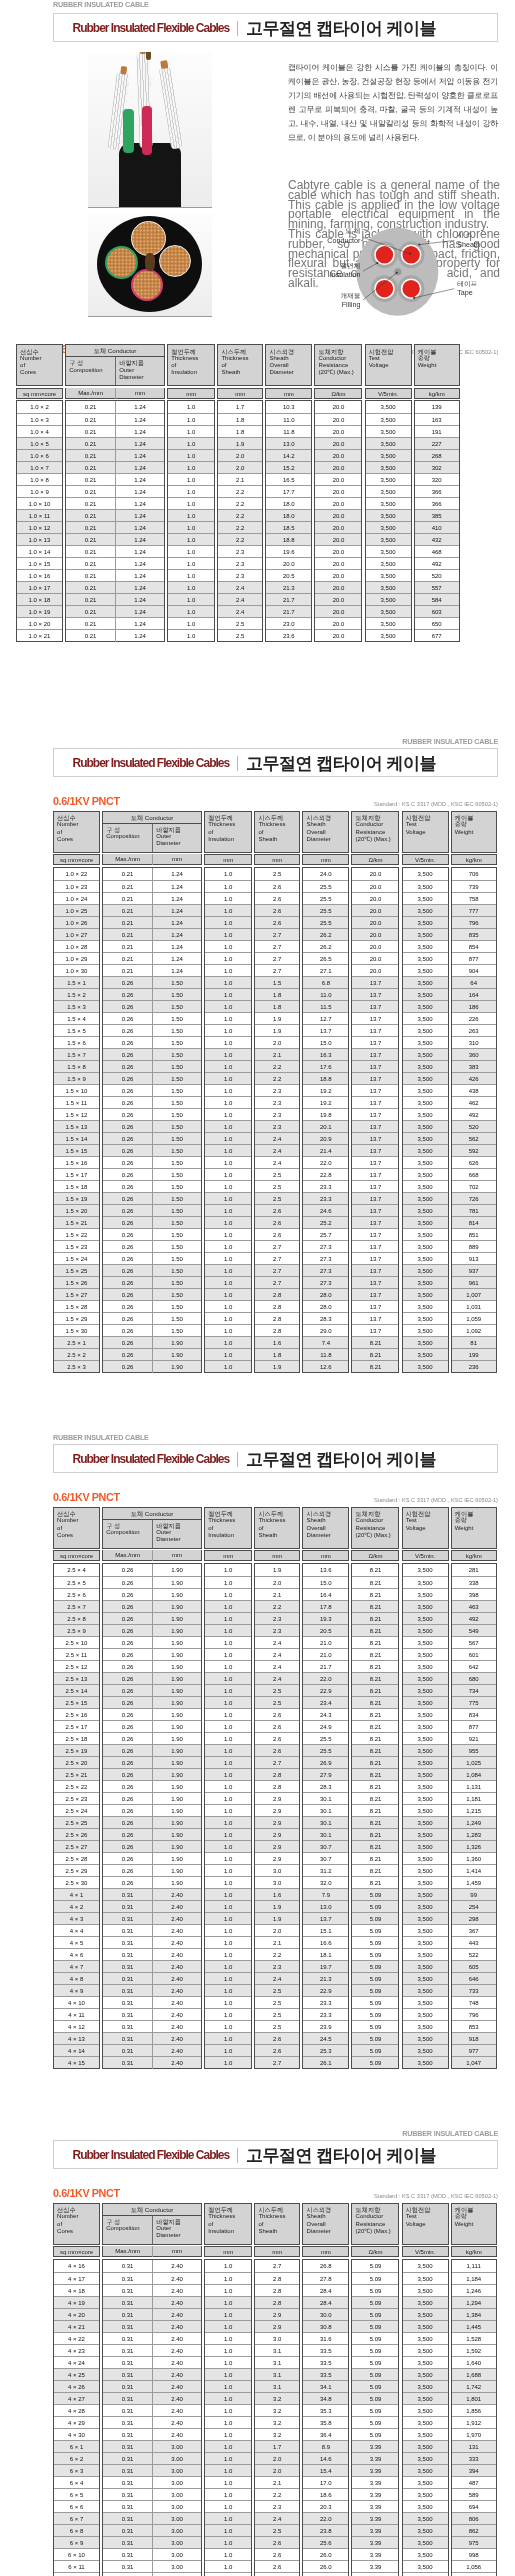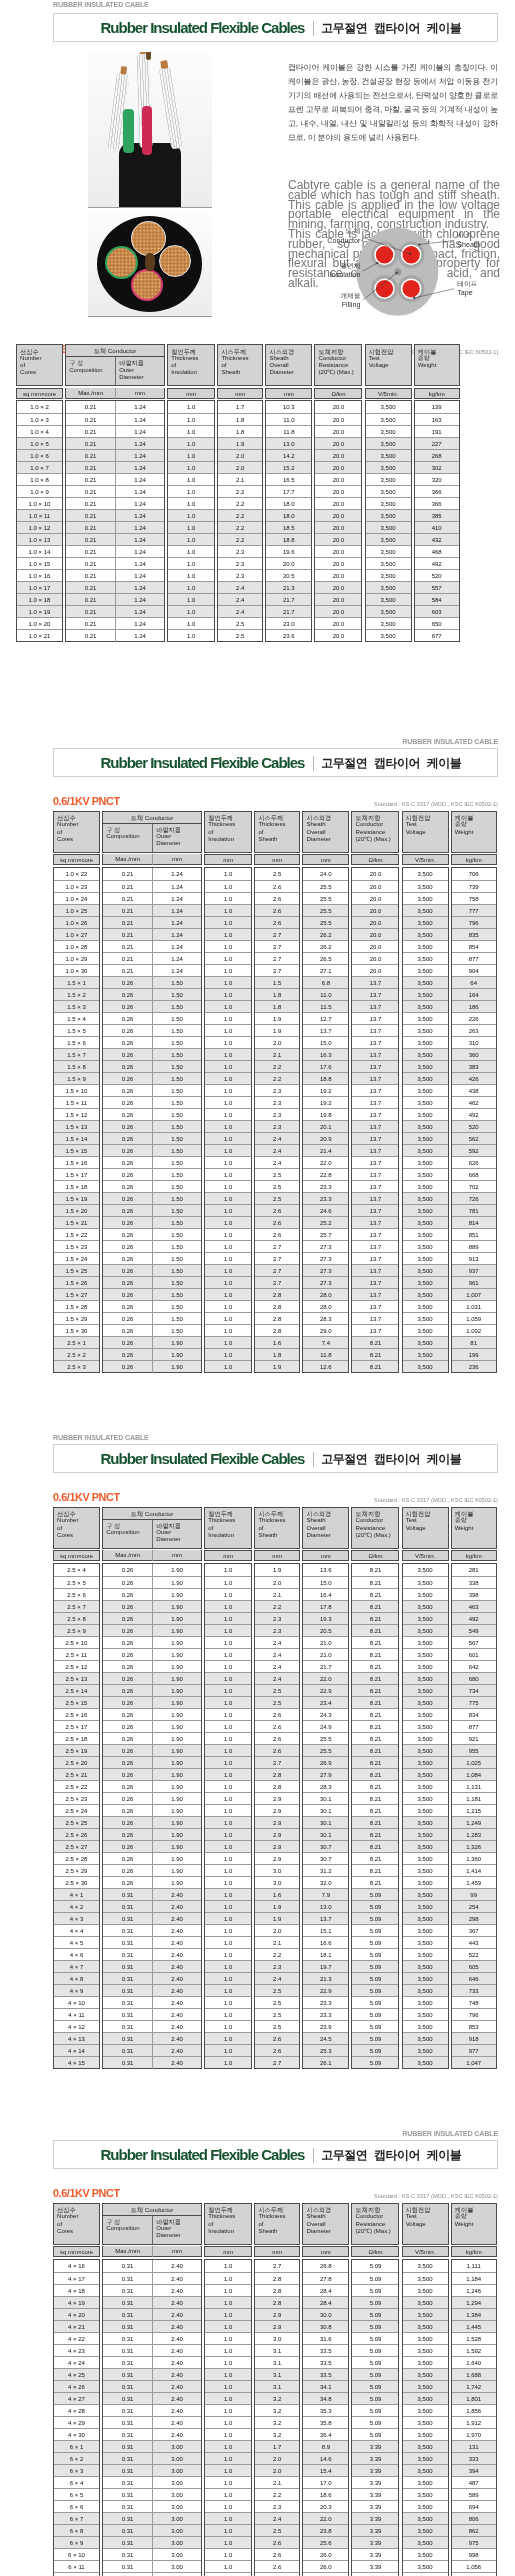--- a/index.html
+++ b/index.html
@@ -1,23 +1,23 @@
 <!DOCTYPE html>
 <html style="font-size:8.2px"><head>
 <meta charset="utf-8">
 <style>
   html,body{margin:0;padding:0;background:#fff;}
   body{width:515px;height:3900px;position:relative;font-family:"Liberation Sans",sans-serif;overflow:hidden;}
   .page{position:absolute;left:16px;width:515px;}
   .runhead{font-weight:bold;font-size:7.2px;letter-spacing:-0.2px;color:#9c9c9c;padding:0 33px 0 37px;}
   .runhead.right{text-align:right;}
   .title-box{margin:2.1px 33px 0 37px;height:27px;border:0.5px solid #cfcfcf;background:#fff;display:flex;align-items:center;padding-left:18.5px;}
-  .title-en{color:#14532d;font-weight:bold;font-size:15px;letter-spacing:-1px;white-space:nowrap;margin-left:28px;}
+  .title-en{color:#7f1d1d;font-weight:bold;font-size:12px;letter-spacing:-1px;white-space:nowrap;}
   .title-div{width:0.5px;height:14.4px;background:#b5b5b5;margin:2.1px 8.2px 0 8.2px;}
-  .title-ko{color:#222;font-weight:bold;font-size:12px;letter-spacing:-0.5px;padding-top:2.1px;white-space:nowrap;font-family:Liberation Mono, monospace;}
+  .title-ko{color:#222;font-weight:bold;font-size:17px;letter-spacing:-0.5px;padding-top:2.1px;white-space:nowrap;}
   .pnct-row{margin:17.5px 33px 0 37px;display:flex;justify-content:space-between;align-items:flex-end;}
   .pnct{color:#f05a28;font-weight:bold;font-size:10.8px;letter-spacing:-0.4px;}
   .standard{color:#8a8a8a;font-size:5.7px;}
   
   .ctable{margin:4.1px 0 0 37px;width:445px;display:grid;grid-template-columns:47px 100px 48px 46px 47px 48px 47px 46px;column-gap:2.1px;}
   .cbox{display:flex;flex-direction:column;row-gap:1.5px;}
   .chead{border:0.5px solid #4c4c4c;background:#d3d3d3;height:42px;padding:2.6px 0 0 3.1px;box-sizing:border-box;font-size:6px;line-height:7.2px;color:#1c1c1c;}
   .chead .ko{font-size:6.2px;}
   .chead.group{padding:0;display:flex;flex-direction:column;}
   .gtitle{height:11.3px;line-height:11.3px;text-align:center;border-bottom:0.5px solid #4c4c4c;font-size:6.2px;}
@@ -68,21 +68,21 @@
         <span class="tip"></span>
       </div>
     <div class="core stripeWhite" style="left:77px;bottom:58px;width:12.4px;height:82px;transform:rotate(-9deg);">
         <span class="tip"></span>
       </div>
     <div class="core" style="left:35px;bottom:54px;width:11.3px;height:44px;background:#2fa360;"></div>
     <div class="core" style="left:54px;bottom:52px;width:10.3px;height:49px;background:#cc2a55;"></div>
     <div class="core" style="left:58px;bottom:147px;width:4.6px;height:13.4px;background:#6b4a26;"></div>
   </div>
 
-  <div class="abs ko-text" style="top:61px;left:272px;width:210px;">캡타이어 케이블은 강한 시스를 가진 케이블의 총칭이다. 이 케이블은 광산, 농장, 건설공장 현장 등에서 저압 이동용 전기기기의 배선에 사용되는 전선으로서, 탄력성이 양호한 클로로프렌 고무로 피복되어 충격, 마찰, 굴곡 등의 기계적 내성이 높고, 내수, 내열, 내산 및 내알칼리성 등의 화학적 내성이 강하므로, 이 분야의 용도에 널리 사용된다.</div>
+  <div class="abs ko-text" style="top:61px;left:272px;width:210px;">캡타이어 케이블은 강한 시스를 가진 케이블의 총칭이다. 이 케이블은 광산, 농장, 건설공장 현장 등에서 저압 이동용 전기기기의 배선에 사용되는 시험전압, 탄력성이 양호한 클로로프렌 고무로 피복되어 충격, 마찰, 굴곡 등의 기계적 내성이 높고, 내수, 내열, 내산 및 내알칼리성 등의 화학적 내성이 강하므로, 이 분야의 용도에 널리 사용된다.</div>
 
   <div class="abs en-text" style="top:181px;left:272px;width:212px;">Cabtyre cable is a general name of the cable which has tough and stiff sheath. This cable is applied in the low voltage portable electrical equipment in the mining, farming, construction industry.
 This cable is jacketed with chloroprene rubber, so not only it has good mechanical property for impact, friction, flexural but also chemical property for resistance on water, heat, acid, and alkali.</div>
 
   <div class="photo" style="top:213px;left:72px;width:124px;height:103px;">
     <div class="xsec"></div>
     <div class="copper" style="position:absolute;border-radius:50%;left:43px;top:8.2px;width:33px;height:33px;border:1.5px solid #f2f2f2;"></div>
     <div class="copper" style="position:absolute;border-radius:50%;left:16.5px;top:33px;width:29px;height:29px;border:2.1px solid #2fa360;"></div>
     <div class="copper" style="position:absolute;border-radius:50%;left:71px;top:32px;width:30px;height:30px;border:1.5px solid #e9e9e9;"></div>
     <div class="copper" style="position:absolute;border-radius:50%;left:43px;top:56px;width:28px;height:28px;border:2.1px solid #d63d72;"></div>

